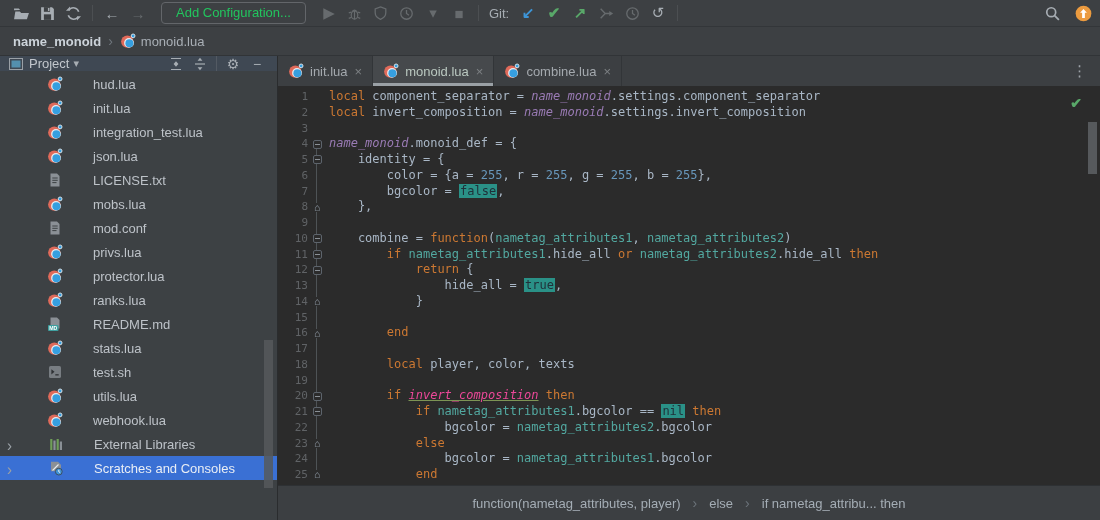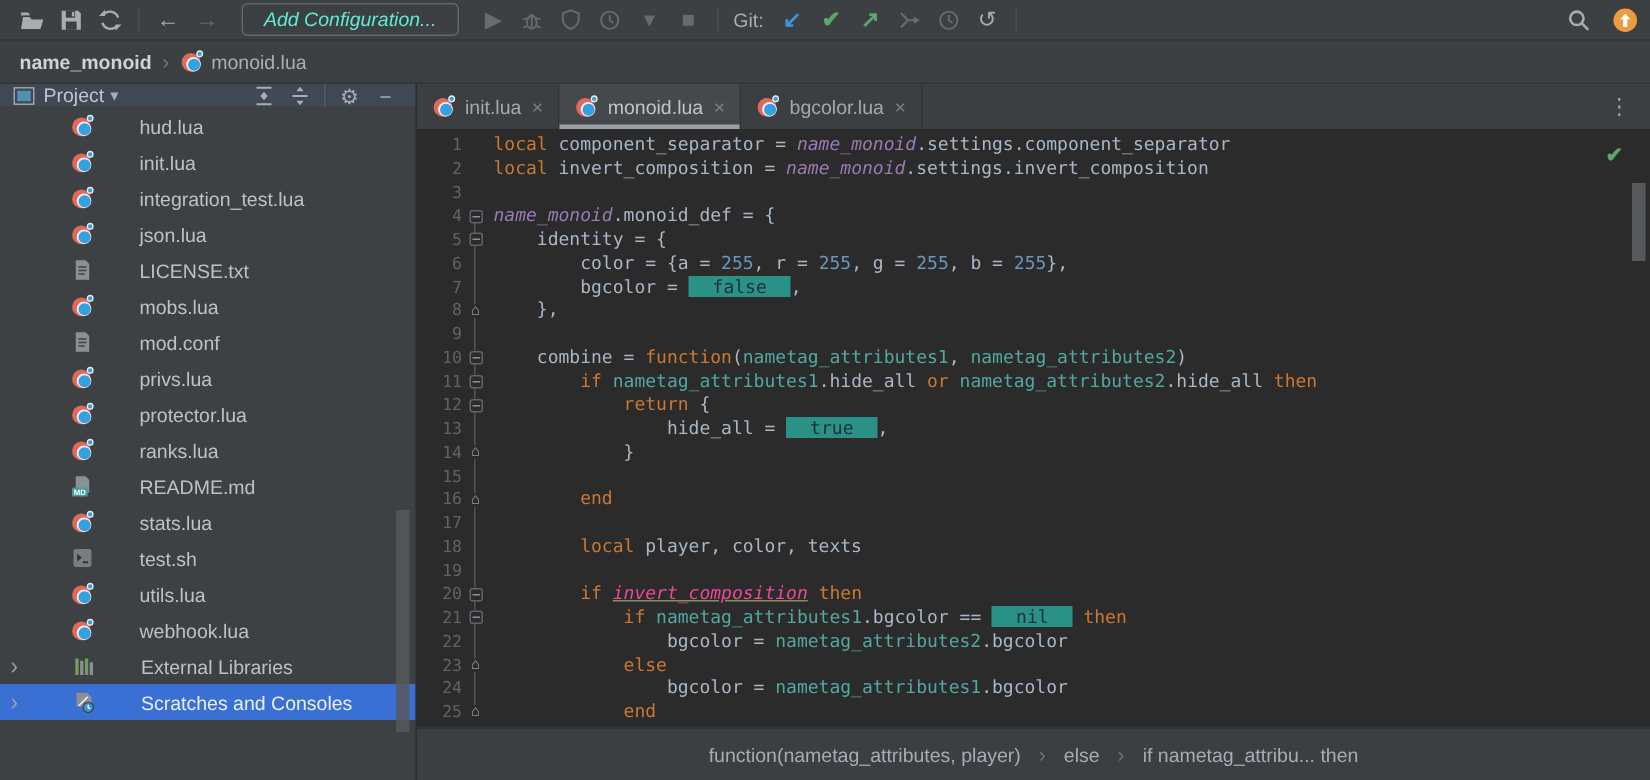--- a/index.html
+++ b/index.html
@@ -10,21 +10,21 @@
   }
   svg{display:block}
   
   .toolbar{height:27px;background:var(--bar-bg);display:flex;align-items:center;padding:0 8px;
     border-bottom:1px solid #333639;box-sizing:border-box;font-size:13px;color:var(--icon);}
   .tb-ic{width:26px;height:22px;display:flex;align-items:center;justify-content:center;
     font-size:15px;color:var(--icon);flex:none;cursor:default;}
   .tb-ic.dim{color:var(--dim-text);}
   .tb-sep{width:1px;height:16px;background:#4c4f52;margin:0 6px;flex:none;}
   .add-config{border:1px solid #63666a;border-radius:4px;height:20px;line-height:20px;
-    padding:0 14px;margin:0 10px;color:#5eead4;font-size:13px;white-space:nowrap;font-style:italic;}
+    padding:0 14px;margin:0 10px;color:#22c55e;font-size:13px;white-space:nowrap;}
   .git-label{margin:0 6px 0 4px;color:#a7adb3;}
   .ic-git-update{color:var(--git-blue);font-weight:bold;}
   .ic-git-commit,.ic-git-push{color:var(--git-green);font-weight:bold;}
   .toolbar .spacer{flex:1;}
   .update-badge{width:17px;height:17px;border-radius:50%;display:flex;align-items:center;
     justify-content:center;flex:none;margin-left:10px;}
   
   .crumb-row{height:29px;background:var(--bar-bg);display:flex;align-items:center;
     padding-left:13px;font-size:13px;color:#a9afb6;box-sizing:border-box;border-bottom:1px solid #313437;}
   .crumb-row .proj{font-weight:bold;color:#ccd3da;}
@@ -64,21 +64,21 @@
   .cl{display:flex;height:15.75px;line-height:15.75px;font-family:"DejaVu Sans Mono",monospace;
     font-size:12px;position:relative;z-index:1;}
   .cl .no{width:30px;flex:none;text-align:right;color:var(--lnum);font-size:11px;}
   .cl .fd{width:18px;flex:none;display:flex;align-items:center;justify-content:center;z-index:2;}
   .fm-s{width:7px;height:7px;border:1px solid #5d646c;border-radius:2px;position:relative;background:#2b2b2b;}
   .fm-s::after{content:"";position:absolute;left:1px;right:1px;top:3px;border-top:1px solid #8a9096;}
   .fm-e{color:#79818a;font-size:10px;background:#2b2b2b;line-height:9px;}
   .cl .tx{white-space:pre;padding-left:3px;}
   .sk{color:var(--kw);} .sp{color:var(--plain);} .sg{color:var(--glob);font-style:italic;}
   .sn{color:var(--num);} .sa{color:var(--param);}
-  .sh{background:var(--hlbg);color:#20313a;padding:0 16px;}
+  .sh{background:var(--hlbg);color:#20313a;padding:0 1px;}
   .su{color:#ec4899;font-style:italic;text-decoration:underline;text-decoration-color:#7d9455;}
   .ed-check{position:absolute;top:9px;right:18px;color:var(--check);font-size:14px;font-weight:bold;}
   .ed-scroll{position:absolute;right:3px;top:36px;width:9px;height:52px;background:#56595c;}
   
   .statusbar{height:34px;flex:none;background:#3c3f42;border-top:1px solid #2e3134;display:flex;
     align-items:center;justify-content:center;font-size:13px;color:#a4adb5;}
   .statusbar .bsep{margin:0 12px;color:#6c737a;font-size:14px;}
 </style>
 </head>
 <body>
@@ -454,21 +454,21 @@
           </div>
           <div class="tab">
             <span class="tic ic-lua">
               <svg width="16" height="16" viewBox="0 0 16 16">
                 <circle cx="7.3" cy="8.6" r="6.2" fill="#e06a5a"></circle>
                 <circle cx="9" cy="9.9" r="4.9" fill="#e9edf0"></circle>
                 <circle cx="9.4" cy="10.2" r="4" fill="#369fe0"></circle>
                 <circle cx="13.1" cy="2.9" r="1.9" fill="#369fe0" stroke="#e9edf0" stroke-width="0.9"></circle>
               </svg>
             </span>
-            <span>bgcolor.lua</span>
+            <span>combine.lua</span>
             <span class="close">×</span>
           </div>
         </span>
       <span class="tab-more">⋮</span>
     </div>
     <div class="code-wrap" id="code">
       <div class="fold-line"></div>
       <div class="ed-check">✔</div>
       <div class="ed-scroll"></div>
     <div class="cl">

